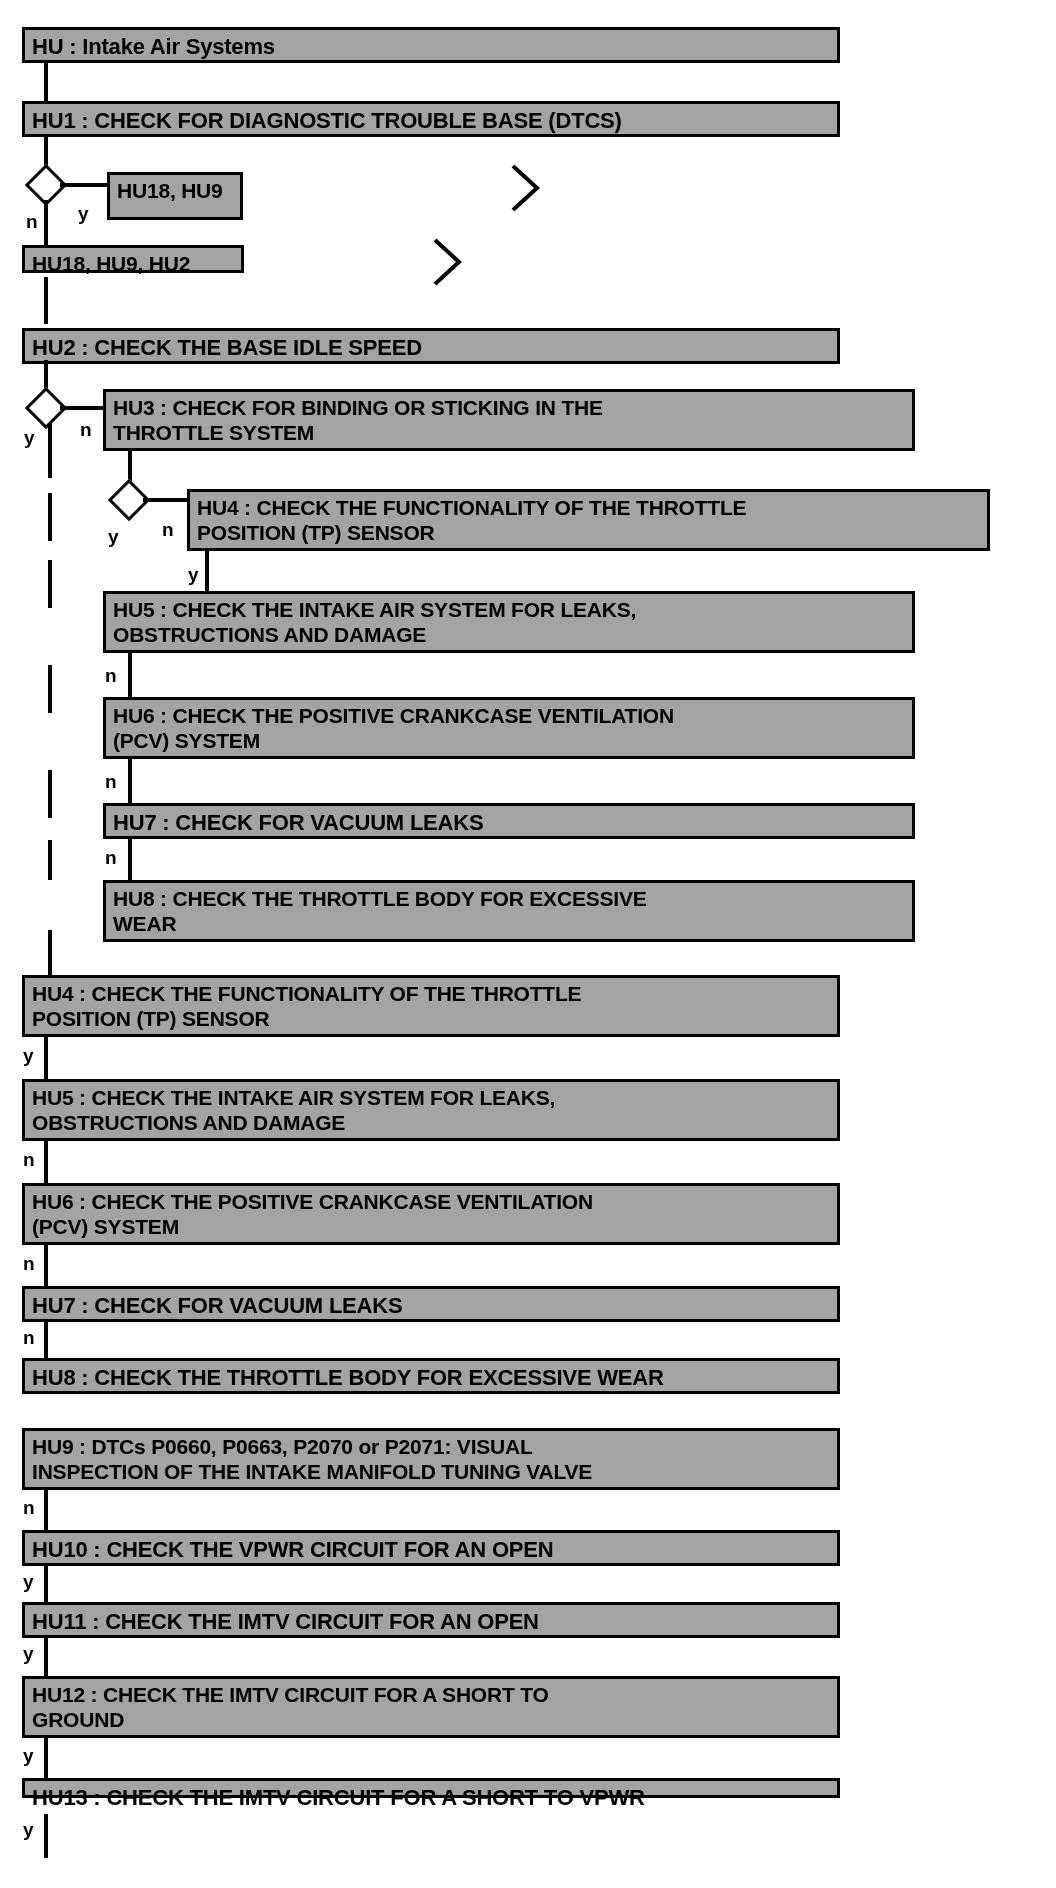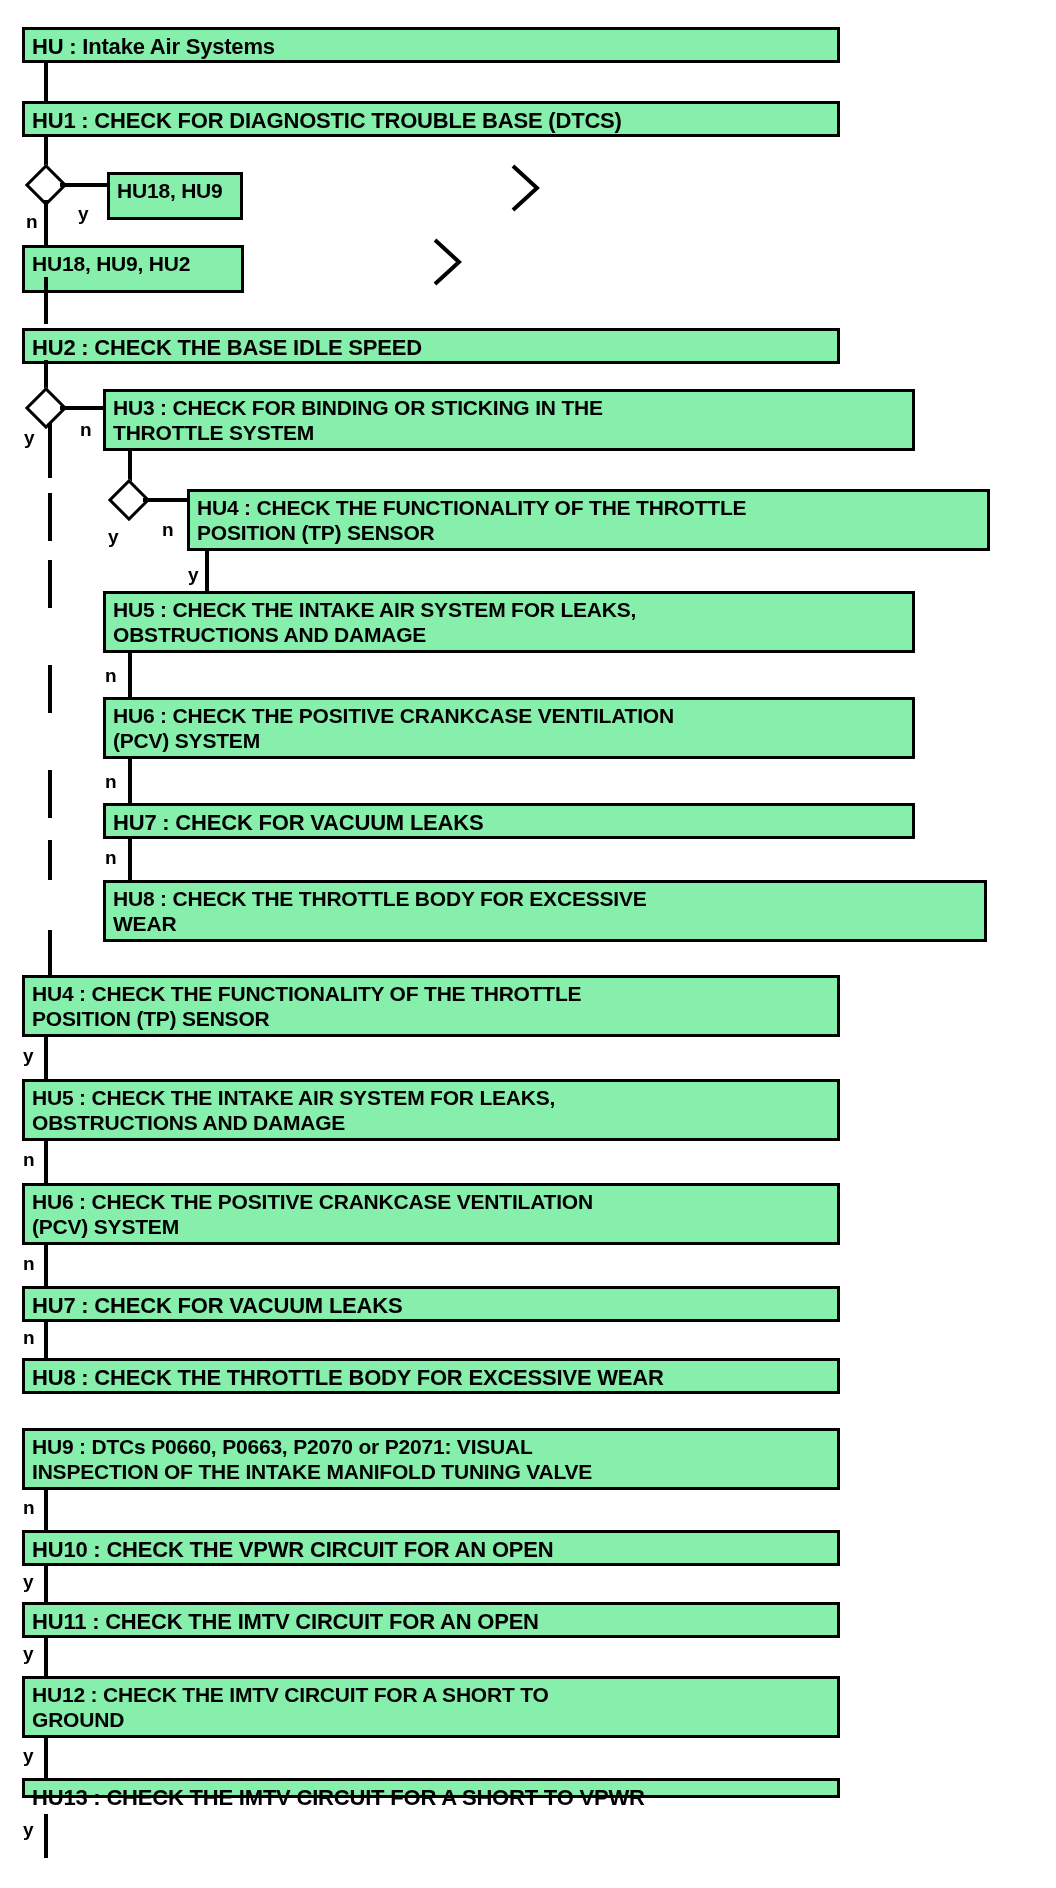--- a/index.html
+++ b/index.html
@@ -16,21 +16,21 @@
   }
   #canvas {
     position: relative;
     width: 1056px;
     height: 1888px;
   }
   .node {
     position: absolute;
     box-sizing: border-box;
     border: 3px solid #000000;
-    background: #86efac;
+    background: #a3a3a3;
     color: #000000;
     font-size: 21px;
     font-weight: bold;
     line-height: 1.18;
     letter-spacing: -0.2px;
     padding: 4px 6px 4px 7px;
     white-space: pre-line;
   }
   .node.title {
     border-width: 3px;
@@ -93,21 +93,21 @@
   <div class="node" style="left:107px; top:172px; width:136px; height:48px; font-size:21px;">HU18, HU9</div>
 
   <div class="arrow" style="left:508px; top:162px;">
     <svg width="36" height="52" viewBox="0 0 36 52">
         <polyline points="5,4 29,26 5,48" fill="none" stroke="#000" stroke-width="4"></polyline>
       </svg>
   </div>
 
   <div class="vline" style="left:44px; top:200px; height:45px;"></div>
 
-  <div class="node" style="left:22px; top:245px; width:222px; height:48px; font-size:21px;">HU18, HU9, HU2</div>
+  <div class="node" style="left:22px; top:245px; width:222px; height:28px; font-size:21px;">HU18, HU9, HU2</div>
 
   <div class="arrow" style="left:430px; top:236px;">
     <svg width="36" height="52" viewBox="0 0 36 52">
         <polyline points="5,4 29,26 5,48" fill="none" stroke="#000" stroke-width="4"></polyline>
       </svg>
   </div>
 
   <div class="vline" style="left:44px; top:277px; height:47px;"></div>
 
   <div class="node" style="left:22px; top:328px; width:818px; height:36px; font-size:22px;">HU2 : CHECK THE BASE IDLE SPEED</div>
@@ -150,21 +150,21 @@
 
   <div class="node" style="left:103px; top:697px; width:812px; height:62px;">HU6 : CHECK THE POSITIVE CRANKCASE VENTILATION
 (PCV) SYSTEM</div>
   <div class="vline" style="left:128px; top:759px; height:44px;"></div>
   <div class="lbl" style="left:105px; top:772px;">n</div>
 
   <div class="node" style="left:103px; top:803px; width:812px; height:36px; font-size:22px;">HU7 : CHECK FOR VACUUM LEAKS</div>
   <div class="vline" style="left:128px; top:839px; height:44px;"></div>
   <div class="lbl" style="left:105px; top:848px;">n</div>
 
-  <div class="node" style="left:103px; top:880px; width:884px; height:62px;">HU8 : CHECK THE THROTTLE BODY FOR EXCESSIVE
+  <div class="node" style="left:103px; top:880px; width:812px; height:62px;">HU8 : CHECK THE THROTTLE BODY FOR EXCESSIVE
 WEAR</div>
 
   <div class="node" style="left:22px; top:975px; width:818px; height:62px;">HU4 : CHECK THE FUNCTIONALITY OF THE THROTTLE
 POSITION (TP) SENSOR</div>
   <div class="vline" style="left:44px; top:1037px; height:44px;"></div>
   <div class="lbl" style="left:23px; top:1046px;">y</div>
 
   <div class="node" style="left:22px; top:1079px; width:818px; height:62px;">HU5 : CHECK THE INTAKE AIR SYSTEM FOR LEAKS,
 OBSTRUCTIONS AND DAMAGE</div>
   <div class="vline" style="left:44px; top:1141px; height:44px;"></div>

